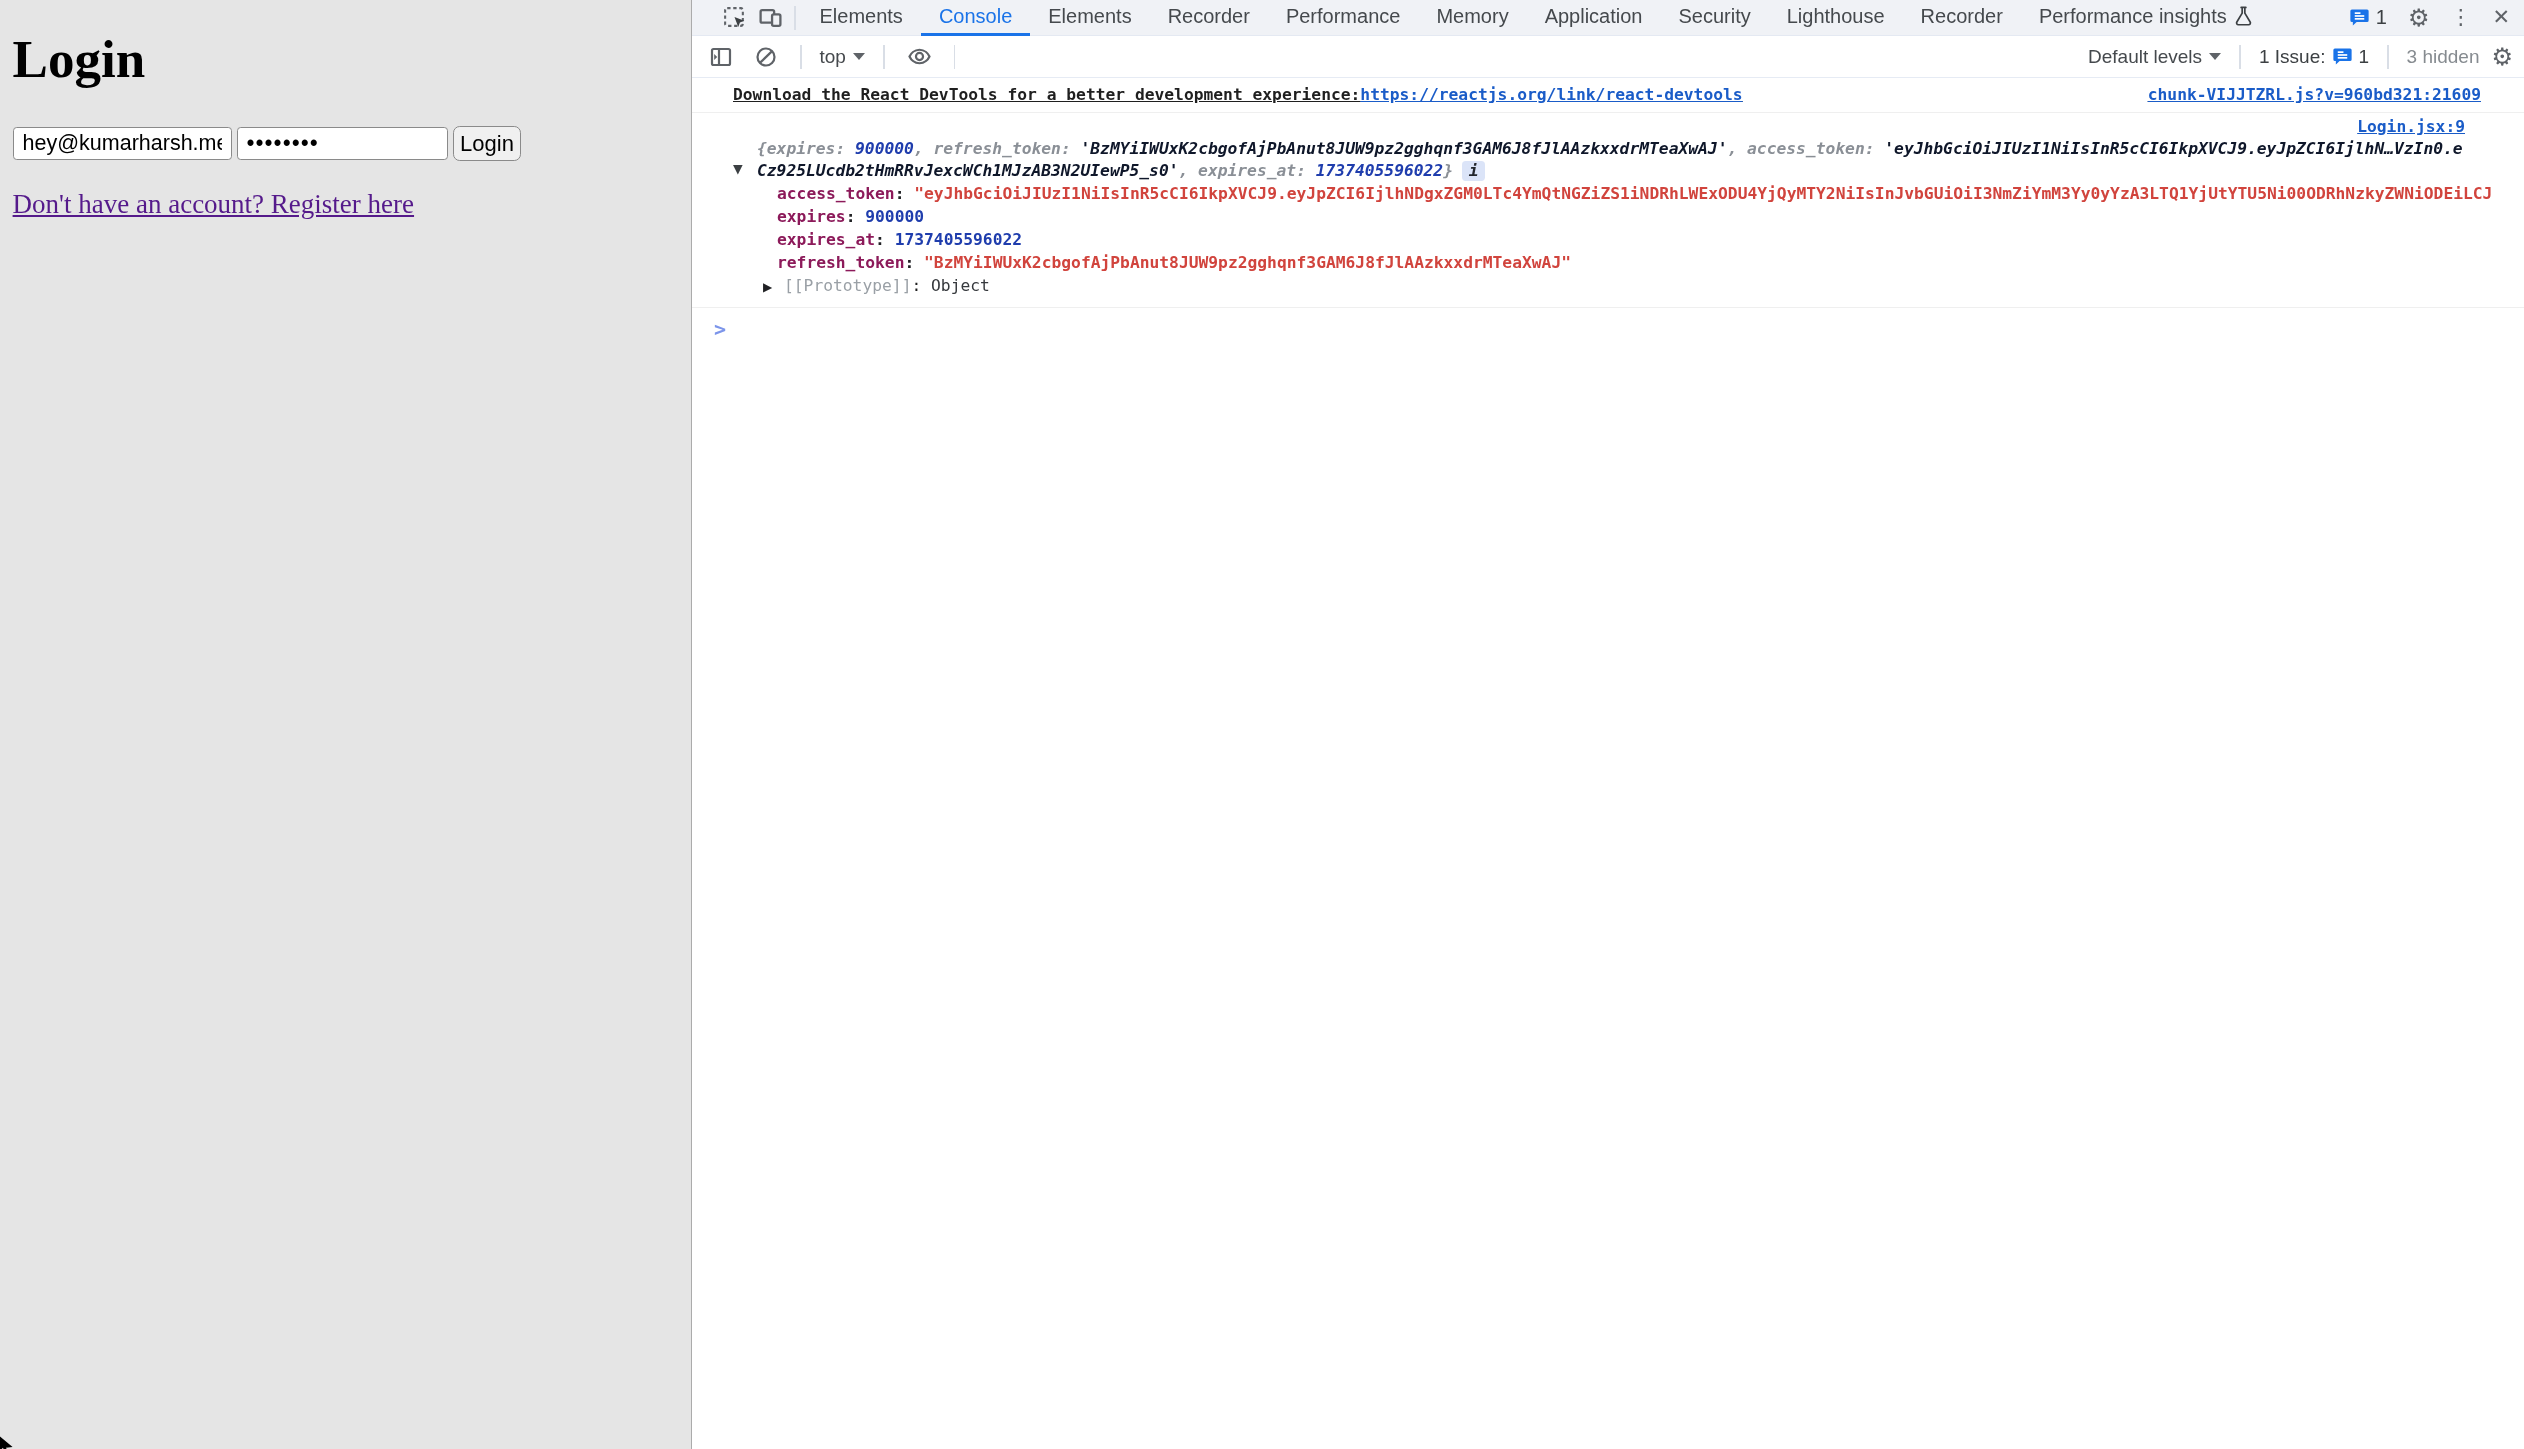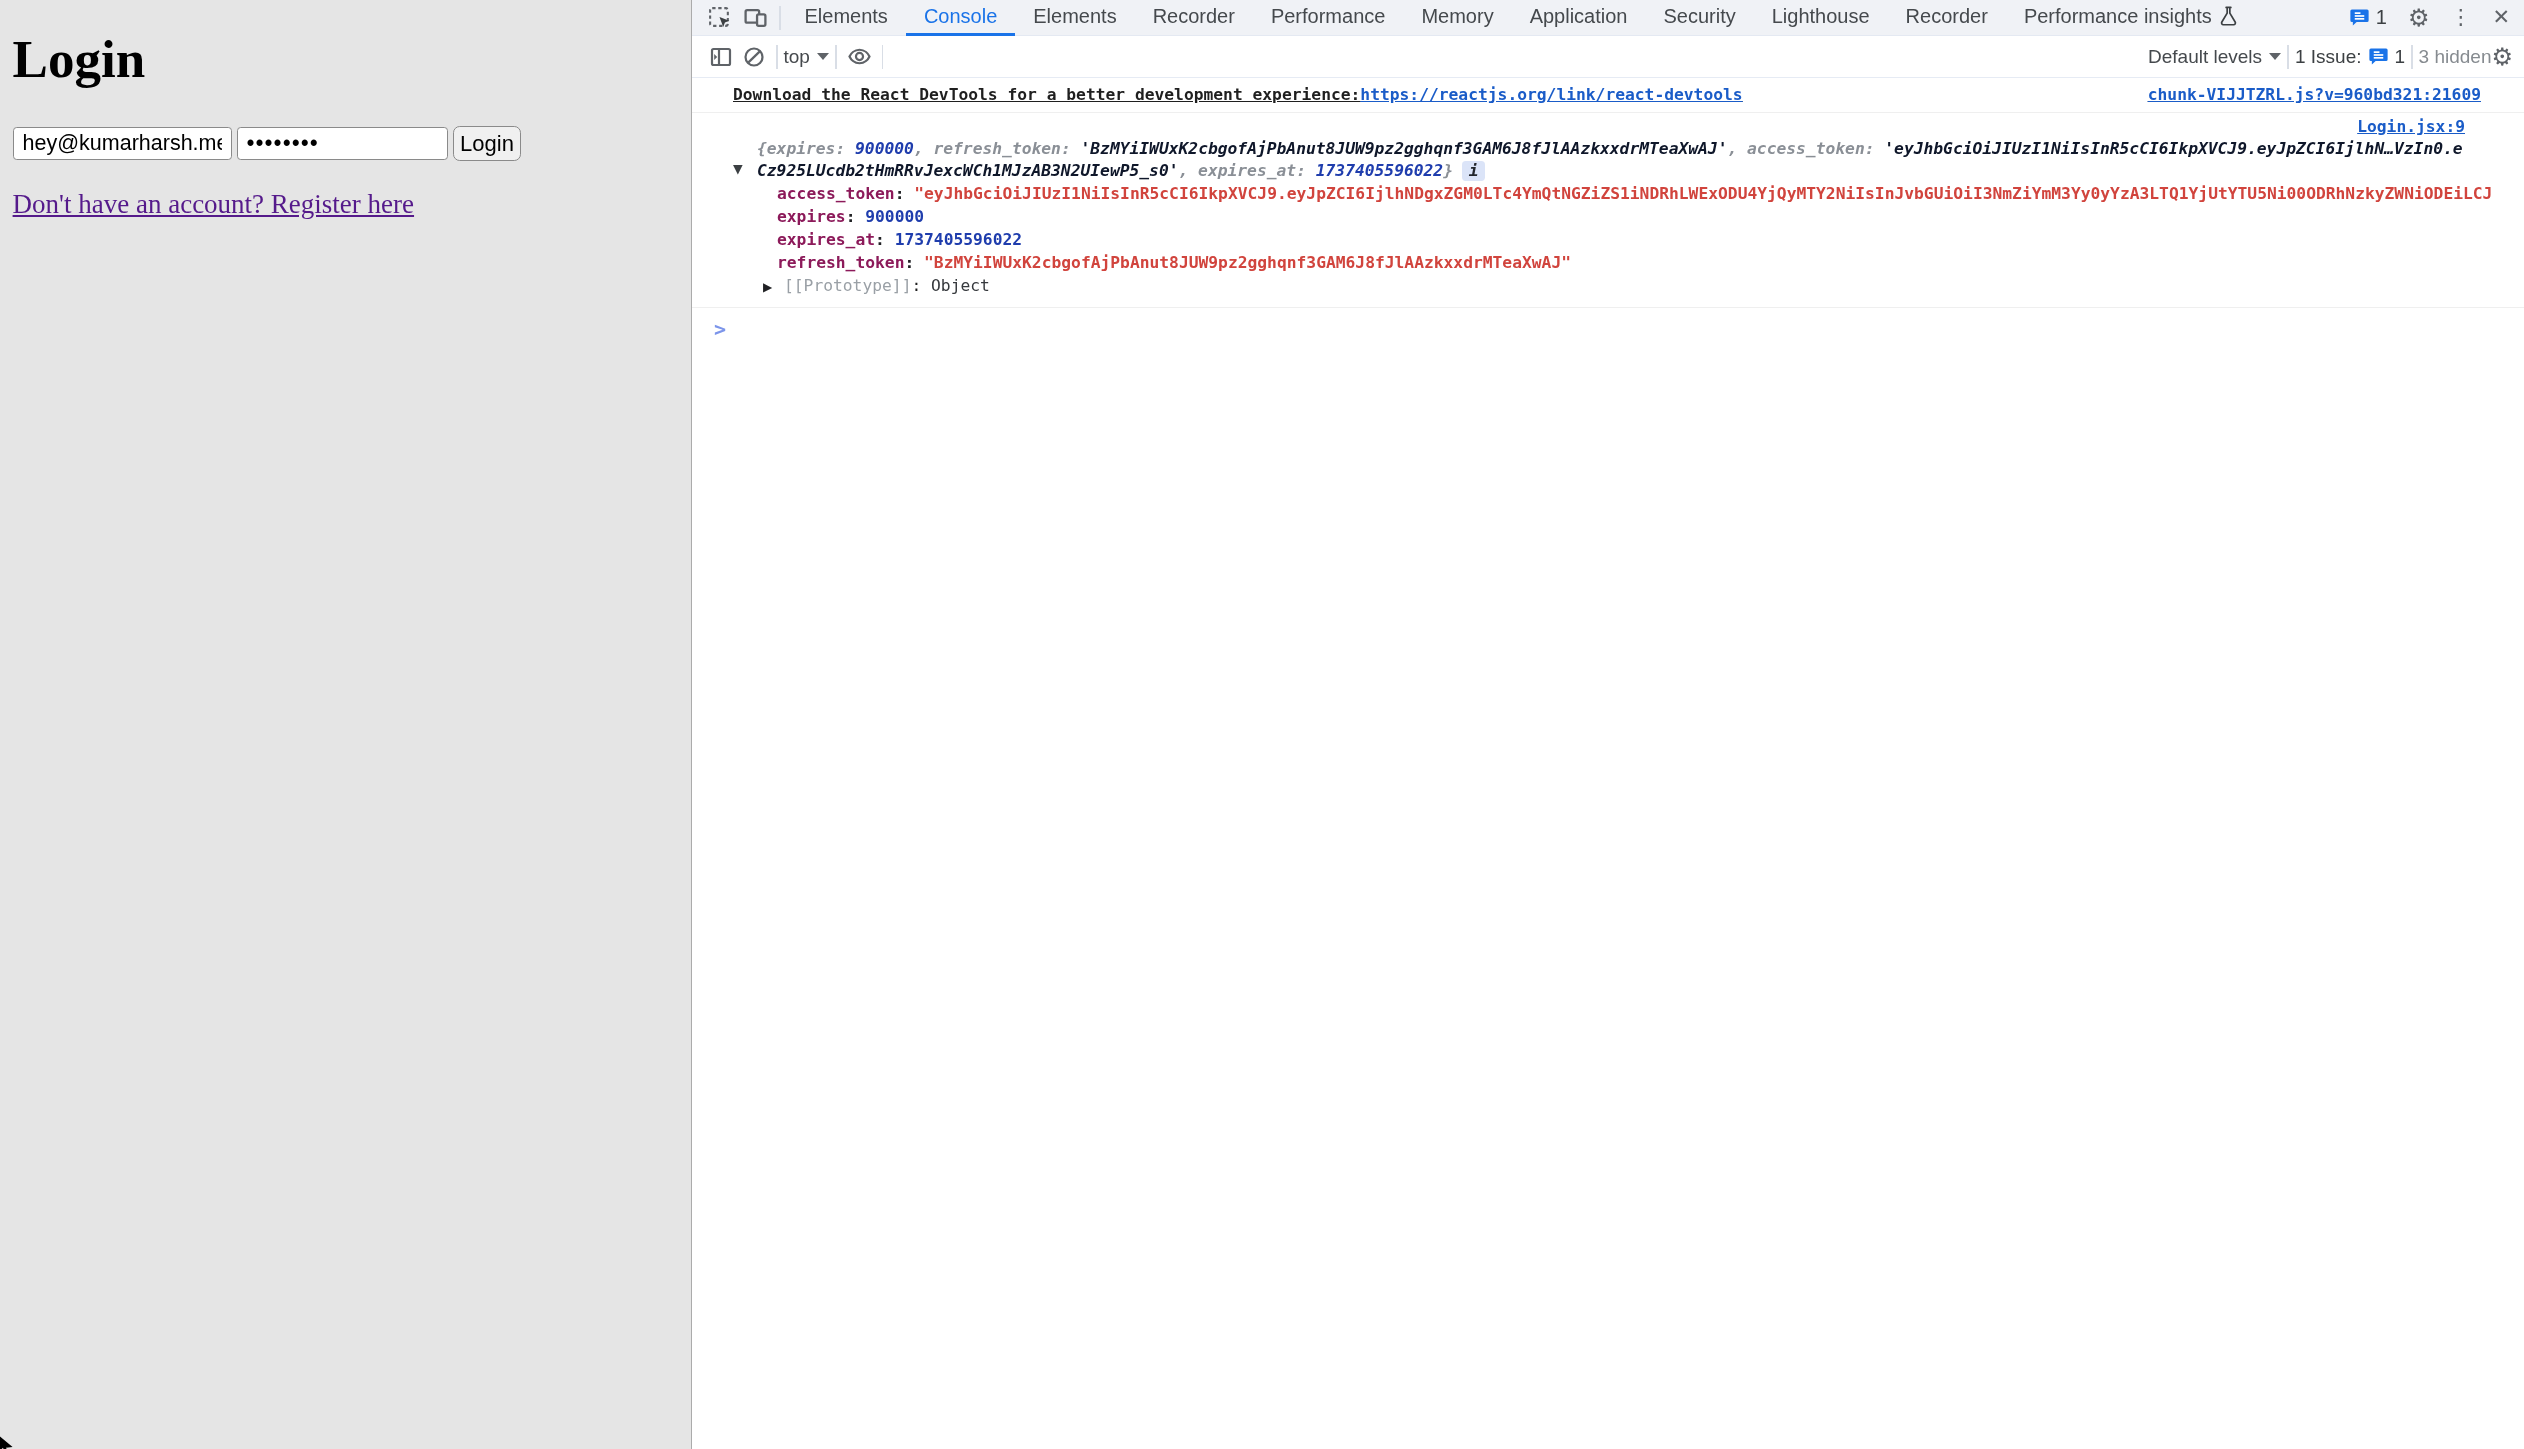--- a/index.html
+++ b/index.html
@@ -17,34 +17,34 @@
   .login-btn { height:35px; width:68px; border:1.5px solid #8a8a8a; border-radius:6.7px; background:#f0f0f0;
                font-size:22px; font-family:"Liberation Sans", sans-serif; color:#000; }
   .register { display:inline-block; margin-top:28px; font-family:"Liberation Serif", serif; font-size:27px;
               color:#551a8b; text-decoration:underline; }
   .mouse-cursor { position:absolute; left:0; bottom:-3px; }
 
   
   .devtools { flex:1; border-left:1.5px solid #ababab; display:flex; flex-direction:column; background:#fff; min-width:0; }
 
   .tabbar { height:36px; background:#f0f2f6; border-bottom:1.5px solid #e4e9f2; display:flex; align-items:center;
-            padding-left:9px; color:#45494d; flex:none; }
+            padding-left:24px; color:#45494d; flex:none; }
   .tb-icon { width:36px; height:34px; display:flex; align-items:center; justify-content:center; flex:none; }
   .vsep { width:1.5px; height:24px; background:#d9dee6; margin:0 6px; flex:none; }
   .tabs { display:flex; align-items:stretch; height:36px; }
   .tab { padding:0 18px; font-size:20px; display:flex; align-items:center; white-space:nowrap; border-bottom:3.7px solid transparent; color:#45494d; }
   .tab.active { color:#1a73e8; border-bottom-color:#1a73e8; }
   .tab .flask { margin-left:7.4px; }
   .tb-right { margin-left:auto; display:flex; align-items:center; gap:21px; padding-right:15px; }
   .badge-group { display:flex; align-items:center; gap:6px; font-size:20px; color:#3c4043; }
   .glyph { color:#5f6368; font-size:24px; line-height:1; font-family:"DejaVu Sans", sans-serif; }
   .glyph.small { font-size:21px; }
 
   .toolbar { height:42px; background:#fff; border-bottom:1.5px solid #e6ebf4; display:flex; align-items:center;
-             padding:0 12px; flex:none; }
+             padding:0 12px; gap:12px; flex:none; }
   .tool-btn { display:flex; align-items:center; justify-content:center; width:33px; height:33px; flex:none; }
   .tool-label { font-size:19px; color:#45494d; display:flex; align-items:center; gap:7.4px; white-space:nowrap; }
   .caret-down { width:0; height:0; border-left:6px solid transparent; border-right:6px solid transparent;
                 border-top:7.4px solid #5f6368; display:inline-block; }
   .filter-pill { width:1140px; height:30px; border-radius:16.3px; background:#f1f3f4; display:flex; align-items:center;
                  padding:0 13.3px; gap:10.4px; flex:none; }
   .filter-pill input { flex:1; background:transparent; border:none; outline:none; font-size:19px; color:#444;
                        font-family:"Liberation Sans", sans-serif; }
   .toolbar-spacer { flex:1; }
   .muted { color:#868b90; }

